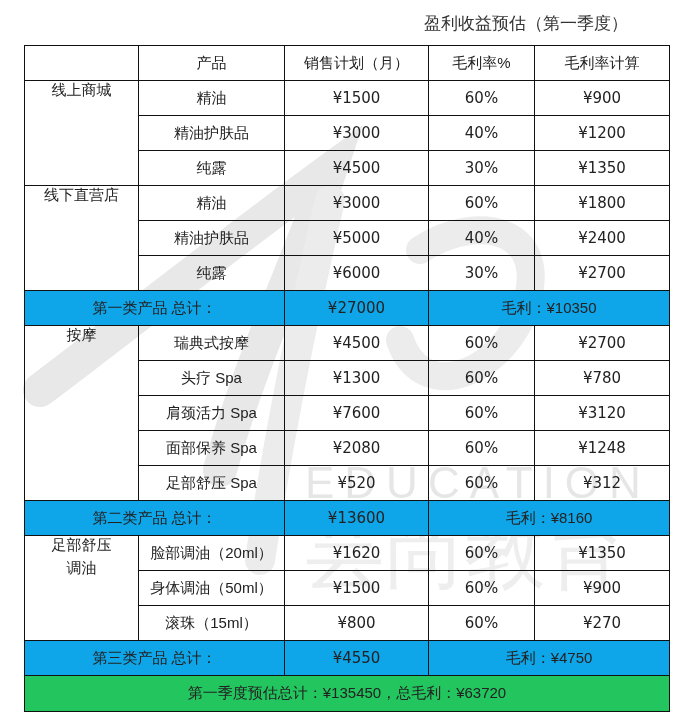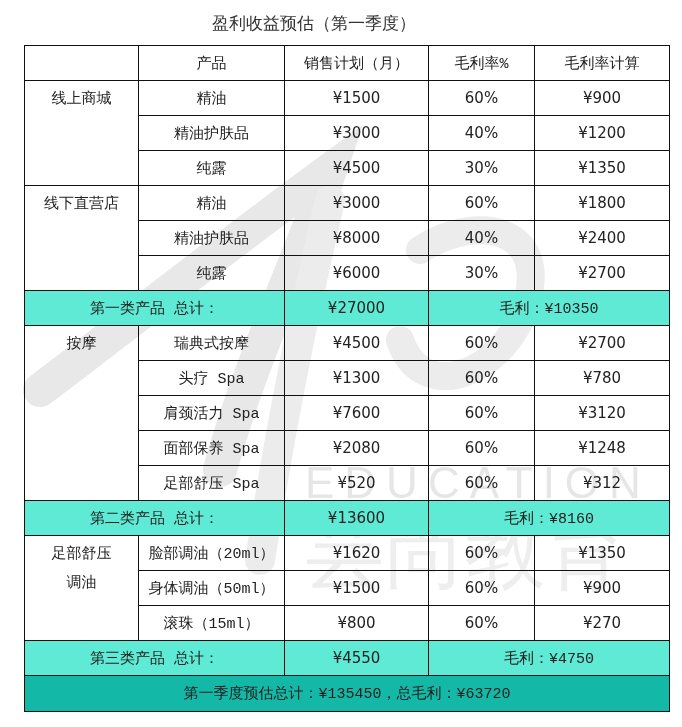--- a/index.html
+++ b/index.html
@@ -1,25 +1,25 @@
 <!DOCTYPE html>
 <html><head>
 <meta charset="utf-8">
 <style>
   html,body{margin:0;padding:0;background:#fff;}
   body{width:682px;height:727px;position:relative;font-family:"DejaVu Sans","Liberation Sans",sans-serif;color:#222;overflow:hidden;}
-  .title{position:absolute;left:0;top:12px;width:628px;text-align:center;font-size:17px;font-family:Liberation Sans, sans-serif;color:#333;}
+  .title{position:absolute;left:0;top:12px;width:628px;text-align:right;font-size:17px;font-family:Liberation Sans, sans-serif;color:#333;}
   table{position:absolute;left:24px;top:45px;border-collapse:collapse;width:645px;table-layout:fixed;}
   td{border:1px solid #111;height:34px;padding:0;text-align:center;font-size:15px;color:#222;}
-  td.cat{vertical-align:top;padding-top:8px;font-family:"DejaVu Serif","Liberation Serif",serif;}
-  td.serif{font-family:Liberation Mono, monospace;}
-  tr.sub td{background:#5eead4;}
-  tr.grand td{background:#14b8a6;height:35px;}
+  td.cat{vertical-align:top;padding-top:0;font-family:"DejaVu Serif","Liberation Serif",serif;}
+  td.serif{font-family:Liberation Sans, sans-serif;}
+  tr.sub td{background:#0ea5e9;}
+  tr.grand td{background:#22c55e;height:35px;}
   .wm{position:absolute;pointer-events:none;}
-  .cat .line2{display:block;margin-top:10px;}
+  .cat .line2{display:block;margin-top:4px;}
 </style>
 </head>
 <body>
 
 <svg class="wm" width="682" height="727" style="left:0;top:0;">
   <path d="M40 390 C120 330, 220 250, 330 170 C300 260, 250 360, 220 470" stroke="#e8e8e8" stroke-width="34" fill="none" stroke-linecap="round"></path>
   <path d="M330 200 C300 330, 280 430, 260 560" stroke="#ececec" stroke-width="30" fill="none" stroke-linecap="round"></path>
   <path d="M420 250 C480 210, 560 230, 520 320 C490 380, 420 400, 400 340" stroke="#ececec" stroke-width="28" fill="none" stroke-linecap="round"></path>
   <text x="305" y="498" font-size="44" fill="#e6e6e6" letter-spacing="10" font-family="Liberation Sans, sans-serif">EDUCATION</text>
   <text x="305" y="580" font-size="80" fill="#eeeeee" font-family="DejaVu Sans, sans-serif">芸尚教育</text>
@@ -66,21 +66,21 @@
 
   <tr>
     <td class="cat" rowspan="3">线下直营店</td>
     <td class="serif">精油</td>
     <td>¥3000</td>
     <td>60%</td>
     <td>¥1800</td>
   </tr>
   <tr>
     <td class="serif">精油护肤品</td>
-    <td>¥8000</td>
+    <td>¥5000</td>
     <td>40%</td>
     <td>¥2400</td>
   </tr>
   <tr>
     <td class="serif">纯露</td>
     <td>¥6000</td>
     <td>30%</td>
     <td>¥2700</td>
   </tr>
 

